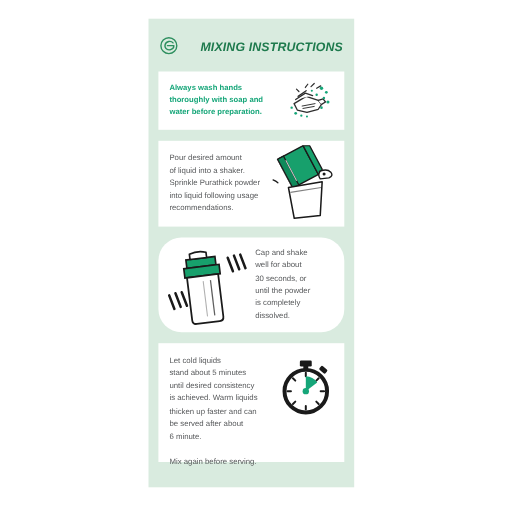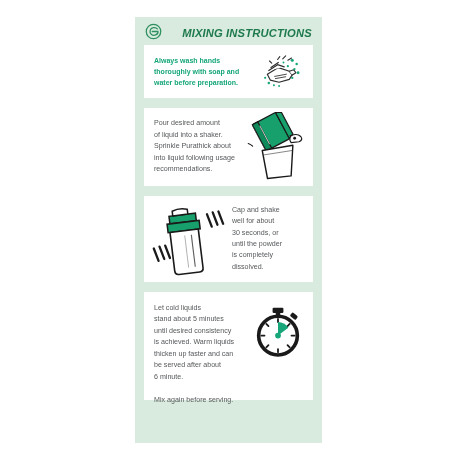--- a/index.html
+++ b/index.html
@@ -26,21 +26,21 @@
     box-sizing: border-box;
     padding: 0;
   }
 
   
   #panel-header {
     display: flex;
     align-items: center;
     justify-content: center;
     gap: 20px;
-    height: 28px;
+    height: 48px;
     padding-top: 4px;
     box-sizing: border-box;
   }
   #brand-mark {
     width: 17px;
     height: 17px;
     flex: 0 0 auto;
     display: block;
     margin-bottom: 3px;
   }
@@ -96,20 +96,21 @@
     height: 78px;
     padding: 6px 4px 6px 10px;
   }
   #card-pour .card-text { flex: 1 1 auto; }
   #card-pour .card-icon { width: 62px; height: 70px; }
 
   
   #card-shake {
     height: 86px;
     padding: 6px 10px 6px 6px;
+    border-radius: 21px;
   }
   #card-shake .card-text { flex: 1 1 auto; padding-left: 6px; }
   #card-shake .card-icon { width: 76px; height: 80px; }
 
   
   #card-wait {
     height: 108px;
     padding: 9px 8px 6px 10px;
     align-items: flex-start;
   }
@@ -162,21 +163,21 @@
           <circle cx="7" cy="38" r="1.5"></circle>
           <circle cx="26" cy="49" r="1.3"></circle>
         </g>
       </svg>
     </div>
   </div>
 
   <div class="card" id="card-pour">
     <div class="card-text">Pour desired amount
 of liquid into a shaker.
-Sprinkle Purathick about
+Sprinkle Purathick powder
 into liquid following usage
 recommendations.</div>
     <div class="card-icon">
       <svg viewBox="0 0 70 80" width="62" height="70">
 
         <g transform="rotate(-28 30 22)">
           <rect x="12" y="4" width="30" height="34" rx="1.5" fill="#17a06c" stroke="#1a1a1a" stroke-width="1.5"></rect>
           <path d="M12 4 L12 38" stroke="#ffffff" stroke-width="1.2"></path>
           <rect x="12" y="4" width="7" height="34" fill="#0f8a5b" stroke="#1a1a1a" stroke-width="1.3"></rect>
           <path d="M19 9 L19 33" stroke="#ffffff" stroke-width="1" opacity="0.8"></path>

